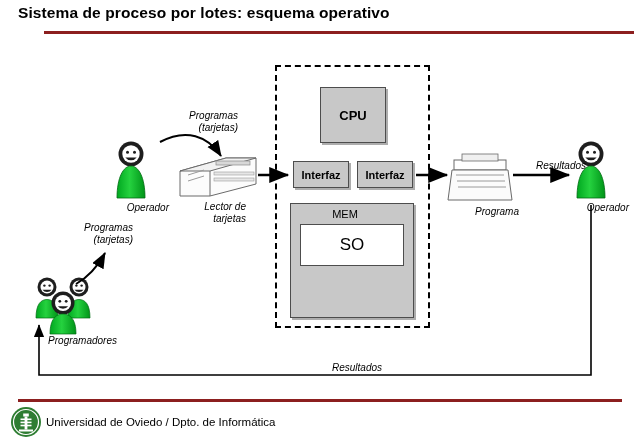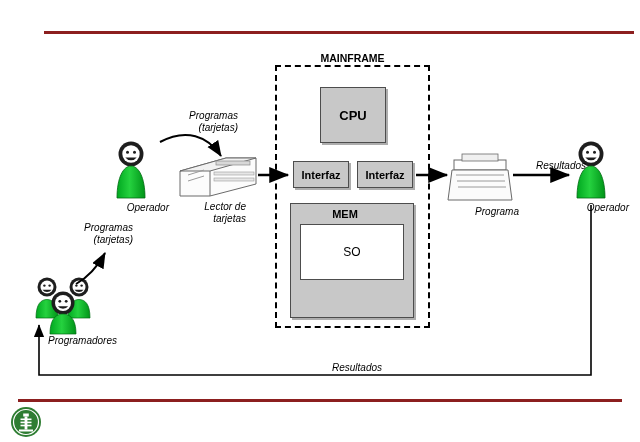--- a/index.html
+++ b/index.html
@@ -115,23 +115,23 @@
     justify-content: center;
     text-align: center;
     line-height: 12px;
   }
   #cpu-box { left: 320px; top: 87px; width: 66px; height: 56px; font-size: 13px; font-weight: bold; }
   #interfaz1-box { left: 293px; top: 161px; width: 56px; height: 27px; font-size: 11px; font-weight: bold; }
   #interfaz2-box { left: 357px; top: 161px; width: 56px; height: 27px; font-size: 11px; font-weight: bold; }
   #mem-box { left: 290px; top: 203px; width: 124px; height: 115px; display: block; }
   #mem-title {
     position: absolute; left: 0; top: 4px; width: 108px;
-    text-align: center; font-size: 11px; font-weight: bold;
-  }
-  #so-box { left: 300px; top: 224px; width: 104px; height: 56px; font-size: 12px; }
+    text-align: center; font-size: 11px; font-weight: normal;
+  }
+  #so-box { left: 300px; top: 224px; width: 104px; height: 42px; font-size: 17px; }
   #prog-usuario-box { left: 300px; top: 278px; width: 104px; height: 32px; font-size: 10.5px; }
 
   
   #lbl-programas-tarjetas-1 { left: 152px; top: 110px; width: 86px; }
   #lbl-programas-tarjetas-2 { left: 47px; top: 222px; width: 86px; }
   #lbl-operador-1 { left: 103px; top: 202px; width: 66px; }
   #lbl-lector { left: 176px; top: 201px; width: 70px; }
   #lbl-programadores { left: 17px; top: 335px; width: 100px; }
   #lbl-impresora { left: 443px; top: 206px; width: 76px; }
   #lbl-resultados-top { left: 514px; top: 160px; width: 72px; }
@@ -143,20 +143,21 @@
     left: 0; top: 0;
     width: 640px; height: 442px;
     pointer-events: none;
   }
 </style>
 </head>
 <body>
 
 <div class="page">
 
+  <div class="title">Sistema de proceso por lotes: esquema operativo</div>
   <div class="title-rule"></div>
 
   <svg class="svg-layer" viewBox="0 0 640 442">
     <defs>
       <marker id="arrowBlack" markerWidth="9" markerHeight="9" refX="7.5" refY="3.2" orient="auto">
         <path d="M0,0 L8,3.2 L0,6.4 z" fill="#000000"></path>
       </marker>
       <linearGradient id="bodyGrad" x1="0" y1="0" x2="1" y2="0">
         <stop offset="0%" stop-color="#00a820"></stop>
         <stop offset="45%" stop-color="#25d23f"></stop>
@@ -240,21 +241,20 @@
       <path d="M258,175 L288,175" stroke="#000000" stroke-width="2.5" fill="none" marker-end="url(#arrowBlack)"></path>
 
       <path d="M416,175 L447,175" stroke="#000000" stroke-width="2.5" fill="none" marker-end="url(#arrowBlack)"></path>
 
       <path d="M513,175 L569,175" stroke="#000000" stroke-width="2.5" fill="none" marker-end="url(#arrowBlack)"></path>
 
       <path d="M591,205 L591,375 L39,375 L39,325" stroke="#000000" stroke-width="1.6" fill="none" marker-end="url(#arrowBlack)"></path>
     </g>
   </svg>
 
-  <div class="mainframe-label">MAINFRAME</div>
   <div class="mainframe-box"></div>
 
   <div class="gbox shadow" id="cpu-box">CPU</div>
   <div class="gbox shadow" id="interfaz1-box">Interfaz</div>
   <div class="gbox shadow" id="interfaz2-box">Interfaz</div>
 
   <div class="gbox shadow" id="mem-box">
     <div id="mem-title">MEM</div>
   </div>
   <div class="wbox" id="so-box">SO</div>
@@ -276,14 +276,15 @@
   <svg class="logo" viewBox="0 0 32 32">
     <circle cx="16" cy="16" r="15" fill="#2e7d32"></circle>
     <circle cx="16" cy="16" r="12.5" fill="none" stroke="#ffffff" stroke-width="1.2"></circle>
     <rect x="13.2" y="7.5" width="5.6" height="3" fill="#ffffff"></rect>
     <rect x="14.6" y="10.5" width="2.8" height="13" fill="#ffffff"></rect>
     <rect x="10.5" y="12.5" width="11" height="1.6" fill="#ffffff"></rect>
     <rect x="10.5" y="15.6" width="11" height="1.6" fill="#ffffff"></rect>
     <rect x="10.5" y="18.7" width="11" height="1.6" fill="#ffffff"></rect>
     <rect x="9" y="23.5" width="14" height="2" fill="#ffffff"></rect>
   </svg>
+  <div class="footer-left">Universidad de Oviedo / Dpto. de Informática</div>
 
 </div>
 
 </body></html>

